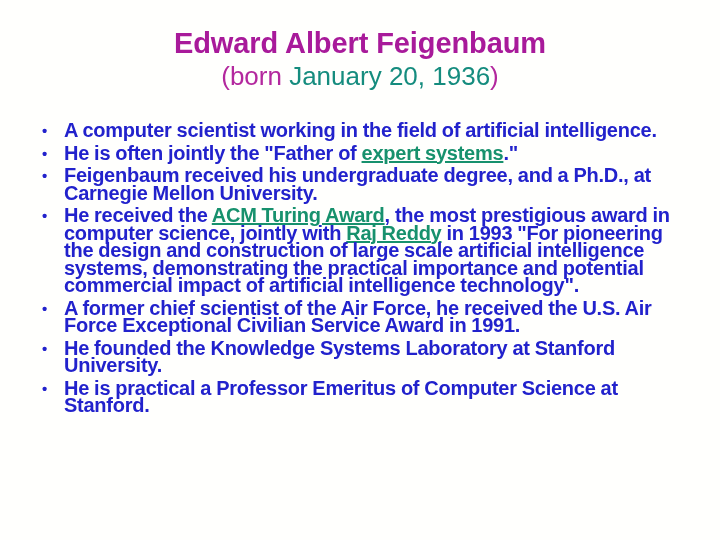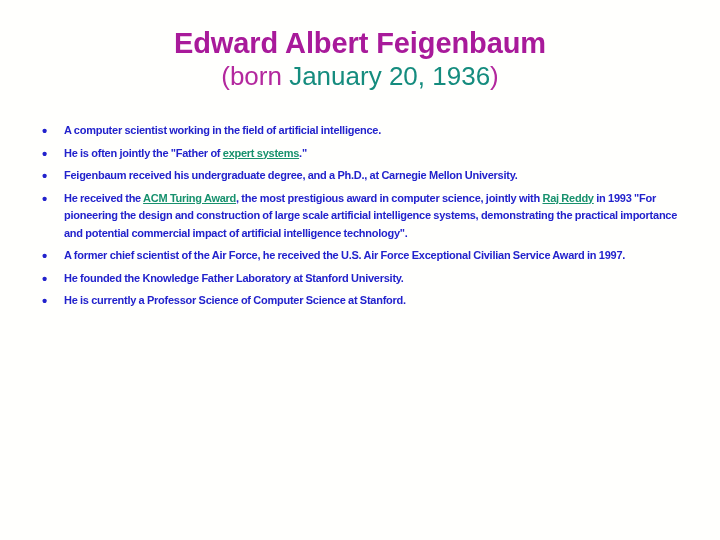--- a/index.html
+++ b/index.html
@@ -66,21 +66,21 @@
     font-size: 15px;
     line-height: 17.5px;
     text-align: left;
     padding-left: 4px;
     box-sizing: border-box;
     font-weight: bold;
   }
   .bullet-text {
     flex: 1 1 auto;
     color: #2222cc;
-    font-size: 11px;
+    font-size: 20px;
     font-weight: bold;
     line-height: 17.5px;
     letter-spacing: -0.25px;
     word-spacing: -0.3px;
   }
   .hl { color: #17916d; text-decoration: underline; }
 </style>
 </head>
 <body>
 
@@ -105,25 +105,25 @@
       <div class="bullet-row">
         <span class="bullet-mark">•</span>
         <span class="bullet-text"><span>Feigenbaum received his undergraduate degree, and a Ph.D., at Carnegie Mellon University.</span></span>
       </div>
       <div class="bullet-row">
         <span class="bullet-mark">•</span>
         <span class="bullet-text"><span>He received the </span><span class="hl">ACM Turing Award</span><span>, the most prestigious award in computer science, jointly with </span><span class="hl">Raj Reddy</span><span> in 1993 "For pioneering the design and construction of large scale artificial intelligence systems, demonstrating the practical importance and potential commercial impact of artificial intelligence technology".</span></span>
       </div>
       <div class="bullet-row">
         <span class="bullet-mark">•</span>
-        <span class="bullet-text"><span>A former chief scientist of the Air Force, he received the U.S. Air Force Exceptional Civilian Service Award in 1997.</span></span>
+        <span class="bullet-text"><span>A former chief scientist of the Air Force, he received the U.S. Air Force Exceptional Civilian Service Award in 1991.</span></span>
       </div>
       <div class="bullet-row">
         <span class="bullet-mark">•</span>
-        <span class="bullet-text"><span>He founded the Knowledge Father Laboratory at Stanford University.</span></span>
+        <span class="bullet-text"><span>He founded the Knowledge Systems Laboratory at Stanford University.</span></span>
       </div>
       <div class="bullet-row">
         <span class="bullet-mark">•</span>
-        <span class="bullet-text"><span>He is currently a Professor Science of Computer Science at Stanford.</span></span>
+        <span class="bullet-text"><span>He is practical a Professor Emeritus of Computer Science at Stanford.</span></span>
       </div>
     </div>
 
 </div>
 
 </body></html>

